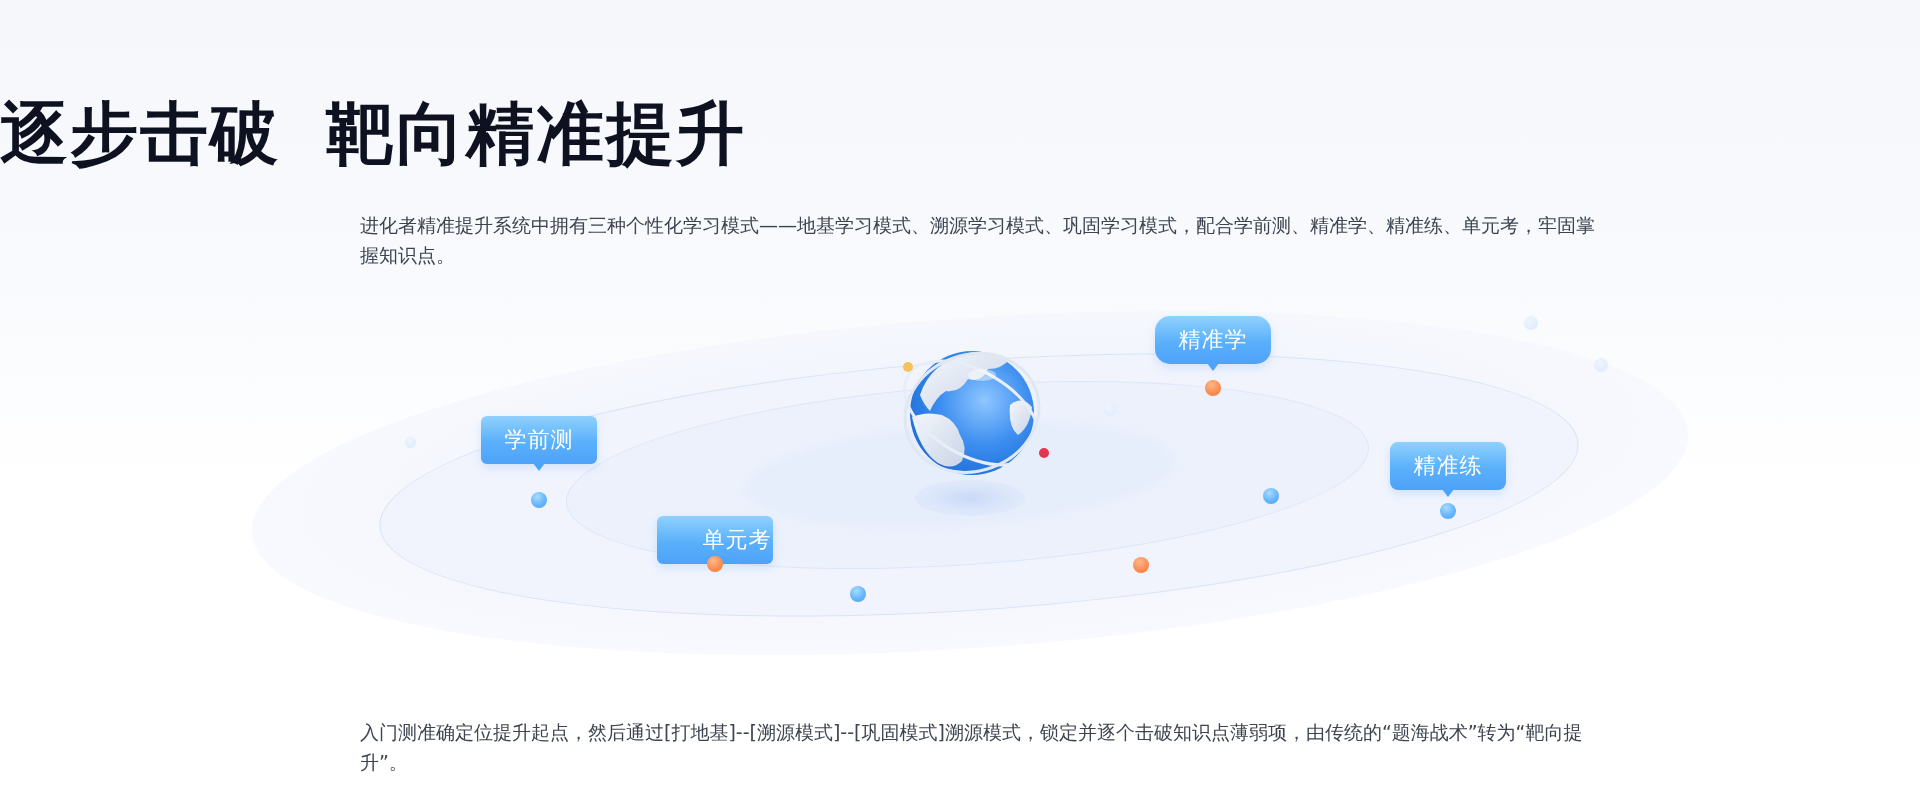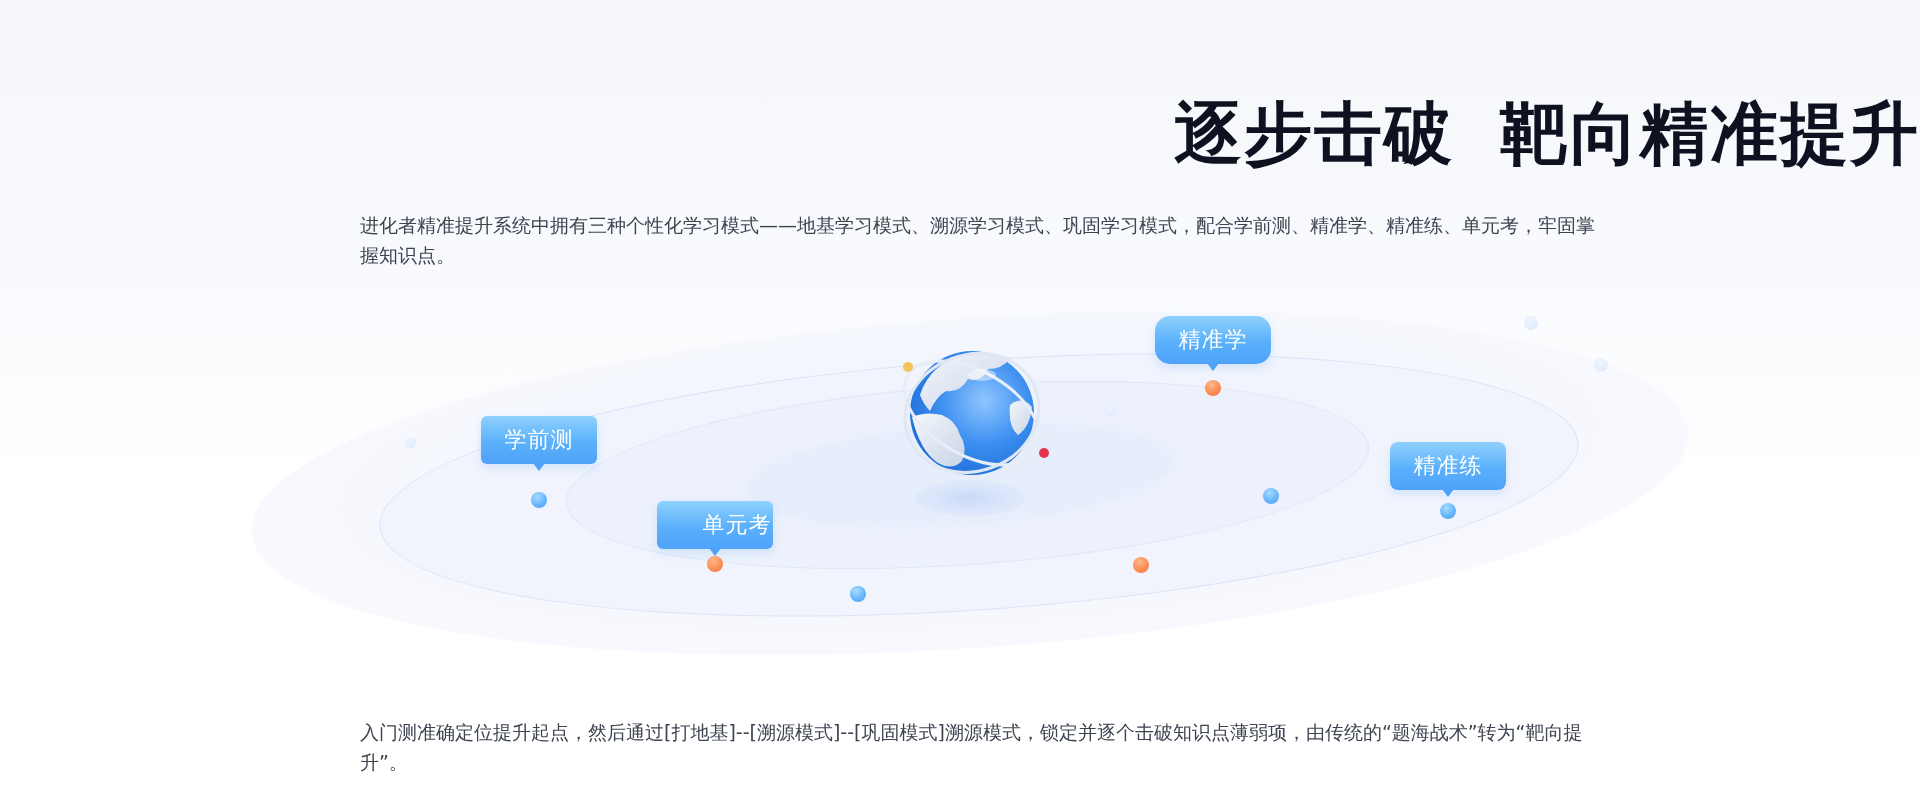--- a/index.html
+++ b/index.html
@@ -6,21 +6,21 @@
   html, body { width: 1920px; height: 802px; overflow: hidden; }
   body {
     font-family: "DejaVu Sans", "Liberation Sans", sans-serif;
     background: linear-gradient(180deg, #f5f7fb 0%, #f8fafd 35%, #ffffff 60%, #ffffff 100%);
     position: relative;
     color: #333a45;
   }
   .title {
     position: absolute;
     left: 0; width: 1920px; top: 92px;
-    text-align: right;
+    text-align: left;
     font-size: 68px;
     font-weight: bold;
     color: #0e1220;
     letter-spacing: 2px;
     line-height: 84px;
   }
   .title .gap { display: inline-block; width: 46px; }
   .desc {
     position: absolute;
     left: 360px; width: 1240px;
@@ -141,21 +141,21 @@
     <ellipse cx="82" cy="78" rx="74" ry="42" fill="none" stroke="#e8eef8" stroke-width="3" transform="rotate(30 82 78)"></ellipse>
     <ellipse cx="82" cy="78" rx="68" ry="58" fill="none" stroke="#dfe7f3" stroke-width="3" transform="rotate(-20 82 78)"></ellipse>
     <circle cx="18" cy="32" r="5" fill="#f1c35a"></circle>
     <circle cx="154" cy="118" r="5" fill="#e5344e"></circle>
     <ellipse cx="92" cy="40" rx="14" ry="6" fill="#ffffff" opacity="0.45"></ellipse>
   </svg>
 
   <div class="bubble" style="left:481px; top:416px;"><span>学前测</span></div>
   <div class="dot blue" style="left:531px; top:492px;"></div>
 
-  <div class="bubble" style="left:657px; top:501px;padding-left:44px;"><span>单元考</span></div>
+  <div class="bubble" style="left:657px; top:516px;padding-left:44px;"><span>单元考</span></div>
   <div class="dot orange" style="left:707px; top:556px;"></div>
 
   <div class="bubble" style="left:1155px; top:316px;border-radius:15px;"><span>精准学</span></div>
   <div class="dot orange" style="left:1205px; top:380px;"></div>
 
   <div class="bubble" style="left:1390px; top:442px;border-radius:8px;"><span>精准练</span></div>
   <div class="dot blue" style="left:1440px; top:503px;"></div>
 </div>
 
 <p class="desc bottom">入门测准确定位提升起点，然后通过[打地基]--[溯源模式]--[巩固模式]溯源模式，锁定并逐个击破知识点薄弱项，由传统的“题海战术”转为“靶向提升”。</p>

